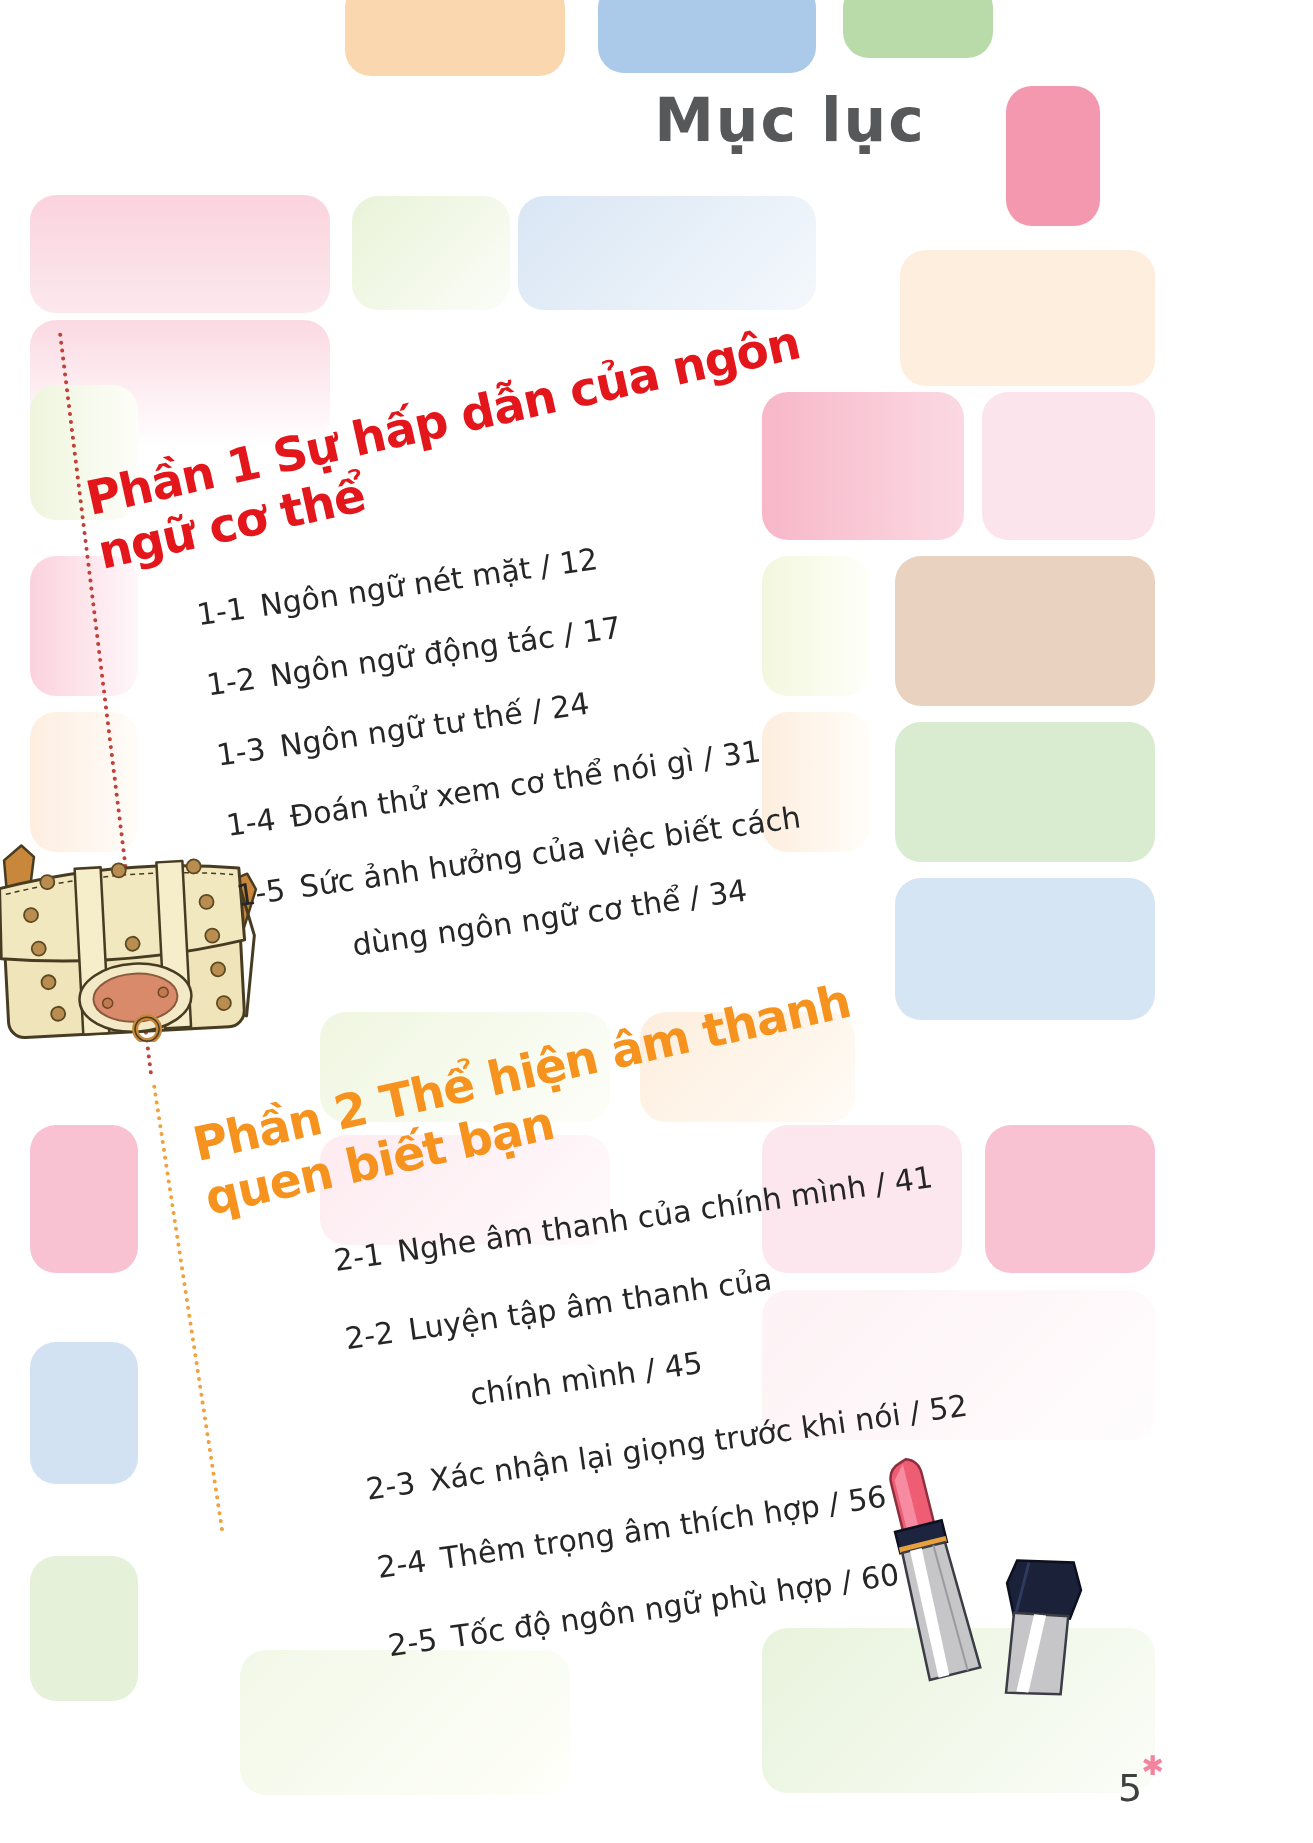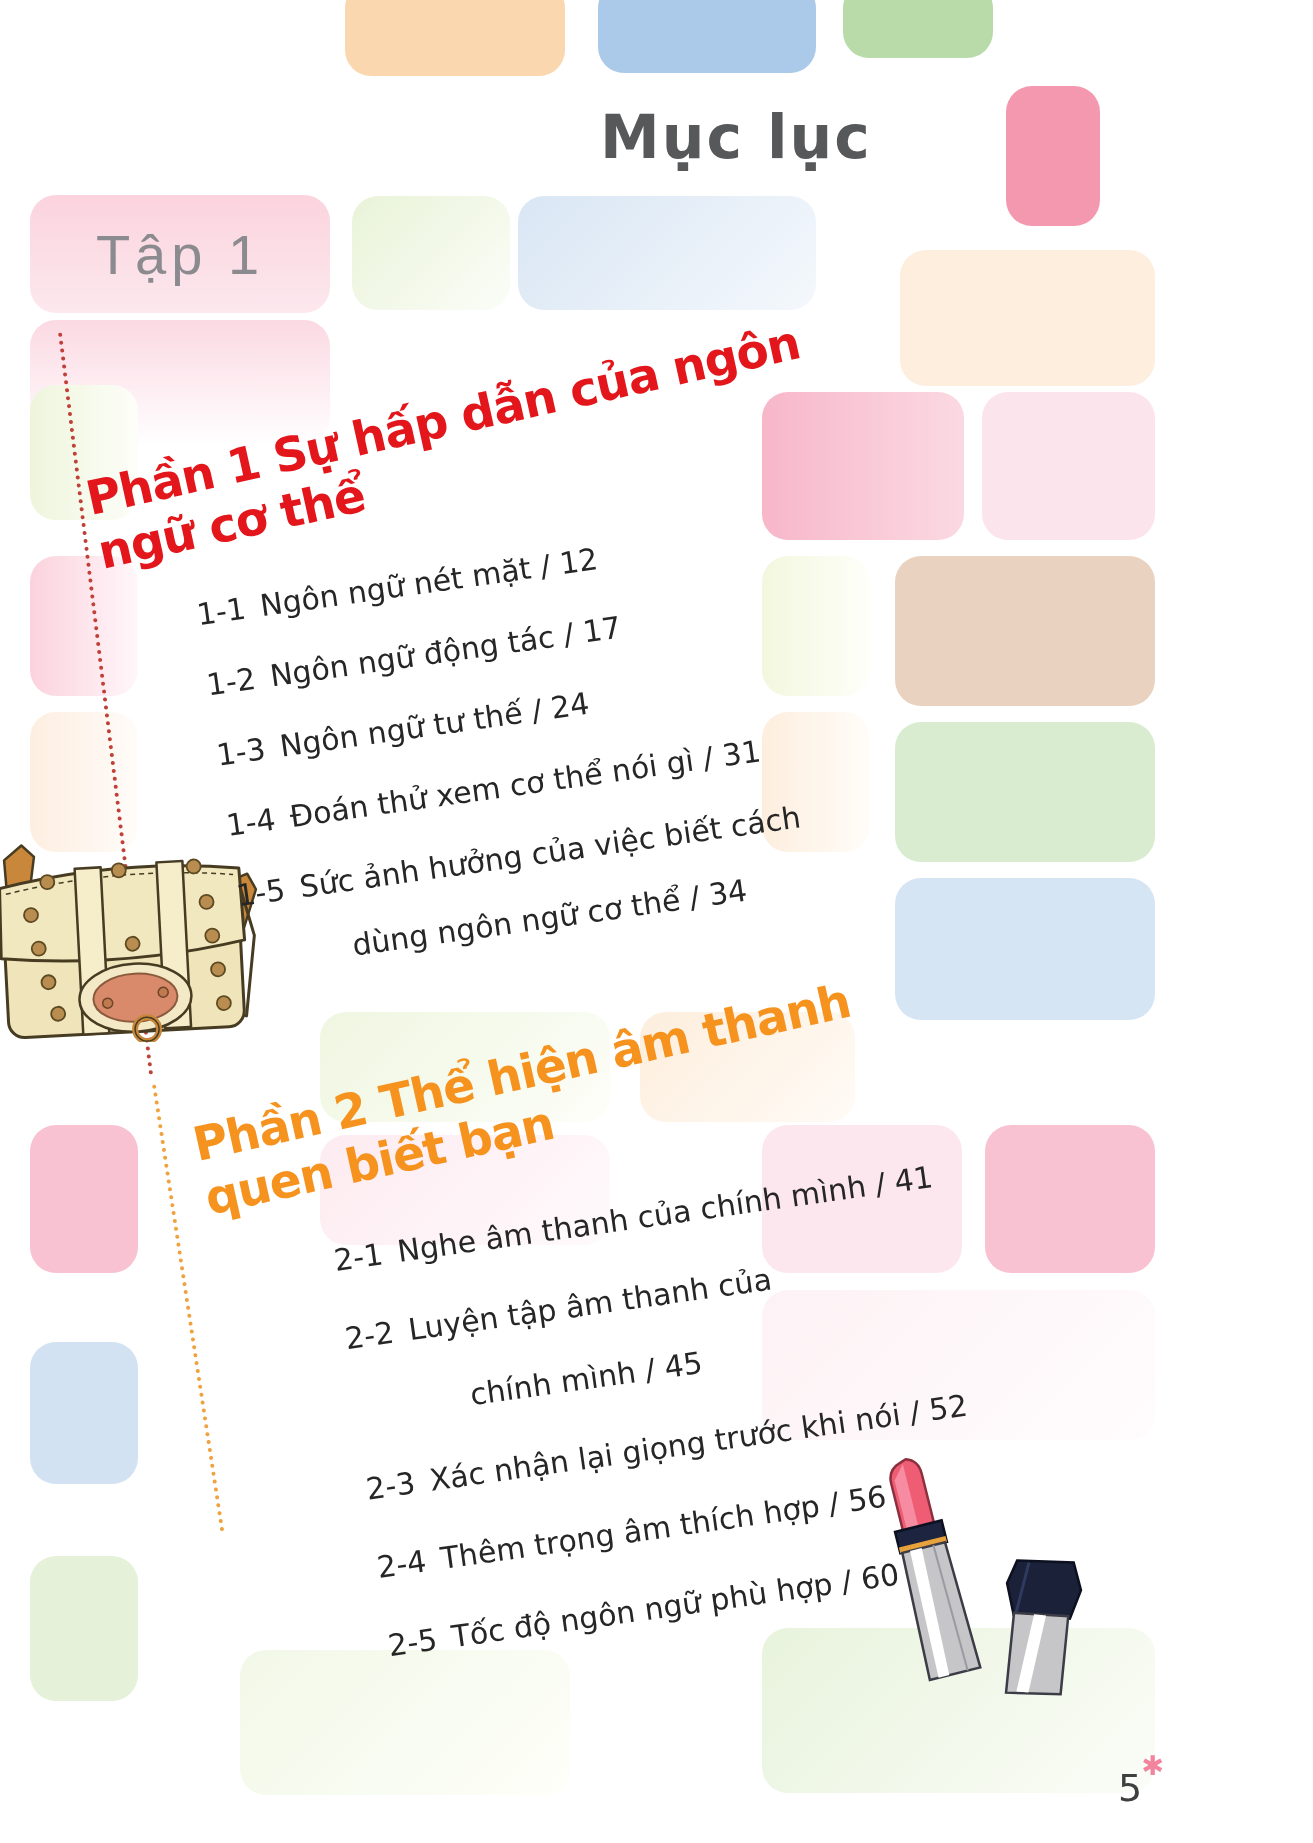--- a/index.html
+++ b/index.html
@@ -42,23 +42,23 @@
 
   
   .dotline{position:absolute;width:0;z-index:1;}
   .dot-red{left:58px;top:333px;height:748px;border-left:4.5px dotted #bf4138;
            transform:rotate(-7deg);transform-origin:top left;}
   .dot-orange{left:152px;top:1085px;height:452px;border-left:4.5px dotted #efa23f;
               transform:rotate(-8.7deg);transform-origin:top left;}
 
   
   .page-title{
-    position:absolute;left:600px;top:102px;width:380px;z-index:3;
+    position:absolute;left:600px;top:85px;width:380px;z-index:3;
     font-size:60px;font-weight:bold;color:#57585a;letter-spacing:2px;
-    text-align:left;
+    text-align:center;
   }
   .volume{
     position:absolute;left:30px;top:195px;width:300px;height:118px;z-index:3;
     color:#8b8b8f;font-size:56px;letter-spacing:5px;
     font-family:"Liberation Sans","DejaVu Sans",sans-serif;
     display:flex;align-items:center;justify-content:center;
   }
   .toc-block{position:absolute;z-index:3;transform-origin:top left;}
   .toc-part1{left:88px;top:472px;width:760px;transform:rotate(-8deg);}
   .toc-part2{left:195px;top:1118px;width:800px;transform:rotate(-8deg);}
@@ -121,21 +121,20 @@
   <div class="tile t-br-2"></div>
   <div class="tile t-br-3"></div>
   <div class="tile t-br-4"></div>
   <div class="tile t-bot-c"></div>
 
   <div class="dotline dot-red"></div>
   <div class="dotline dot-orange"></div>
 
   <div class="page-title">Mục lục</div>
 
-  <div class="volume">Tập 1</div>
 
   <svg class="bag" viewBox="0 0 272 220">
     <g transform="rotate(-3 136 110)" stroke-linejoin="round">
       <path d="M16 32 L34 18 L46 30 L34 98 L18 92 Z" fill="#c8873a" stroke="#473c22" stroke-width="2.5"></path>
       <path d="M236 66 L258 58 L266 74 L252 112 L236 104 Z" fill="#c8873a" stroke="#473c22" stroke-width="2.5"></path>
       <path d="M250 70 L262 120 L250 200 L238 196" fill="none" stroke="#473c22" stroke-width="3"></path>
       <rect x="12" y="60" width="236" height="150" rx="16" fill="#f0e5ba" stroke="#473c22" stroke-width="3"></rect>
       <path d="M10 60 Q130 36 250 52 L252 124 Q130 146 8 130 Z" fill="#f2e8c0" stroke="#473c22" stroke-width="3"></path>
       <path d="M16 66 Q130 44 244 58" fill="none" stroke="#473c22" stroke-width="1.5" stroke-dasharray="5 4"></path>
       <rect x="86" y="44" width="26" height="166" fill="#f6eecb" stroke="#473c22" stroke-width="2.5"></rect>

